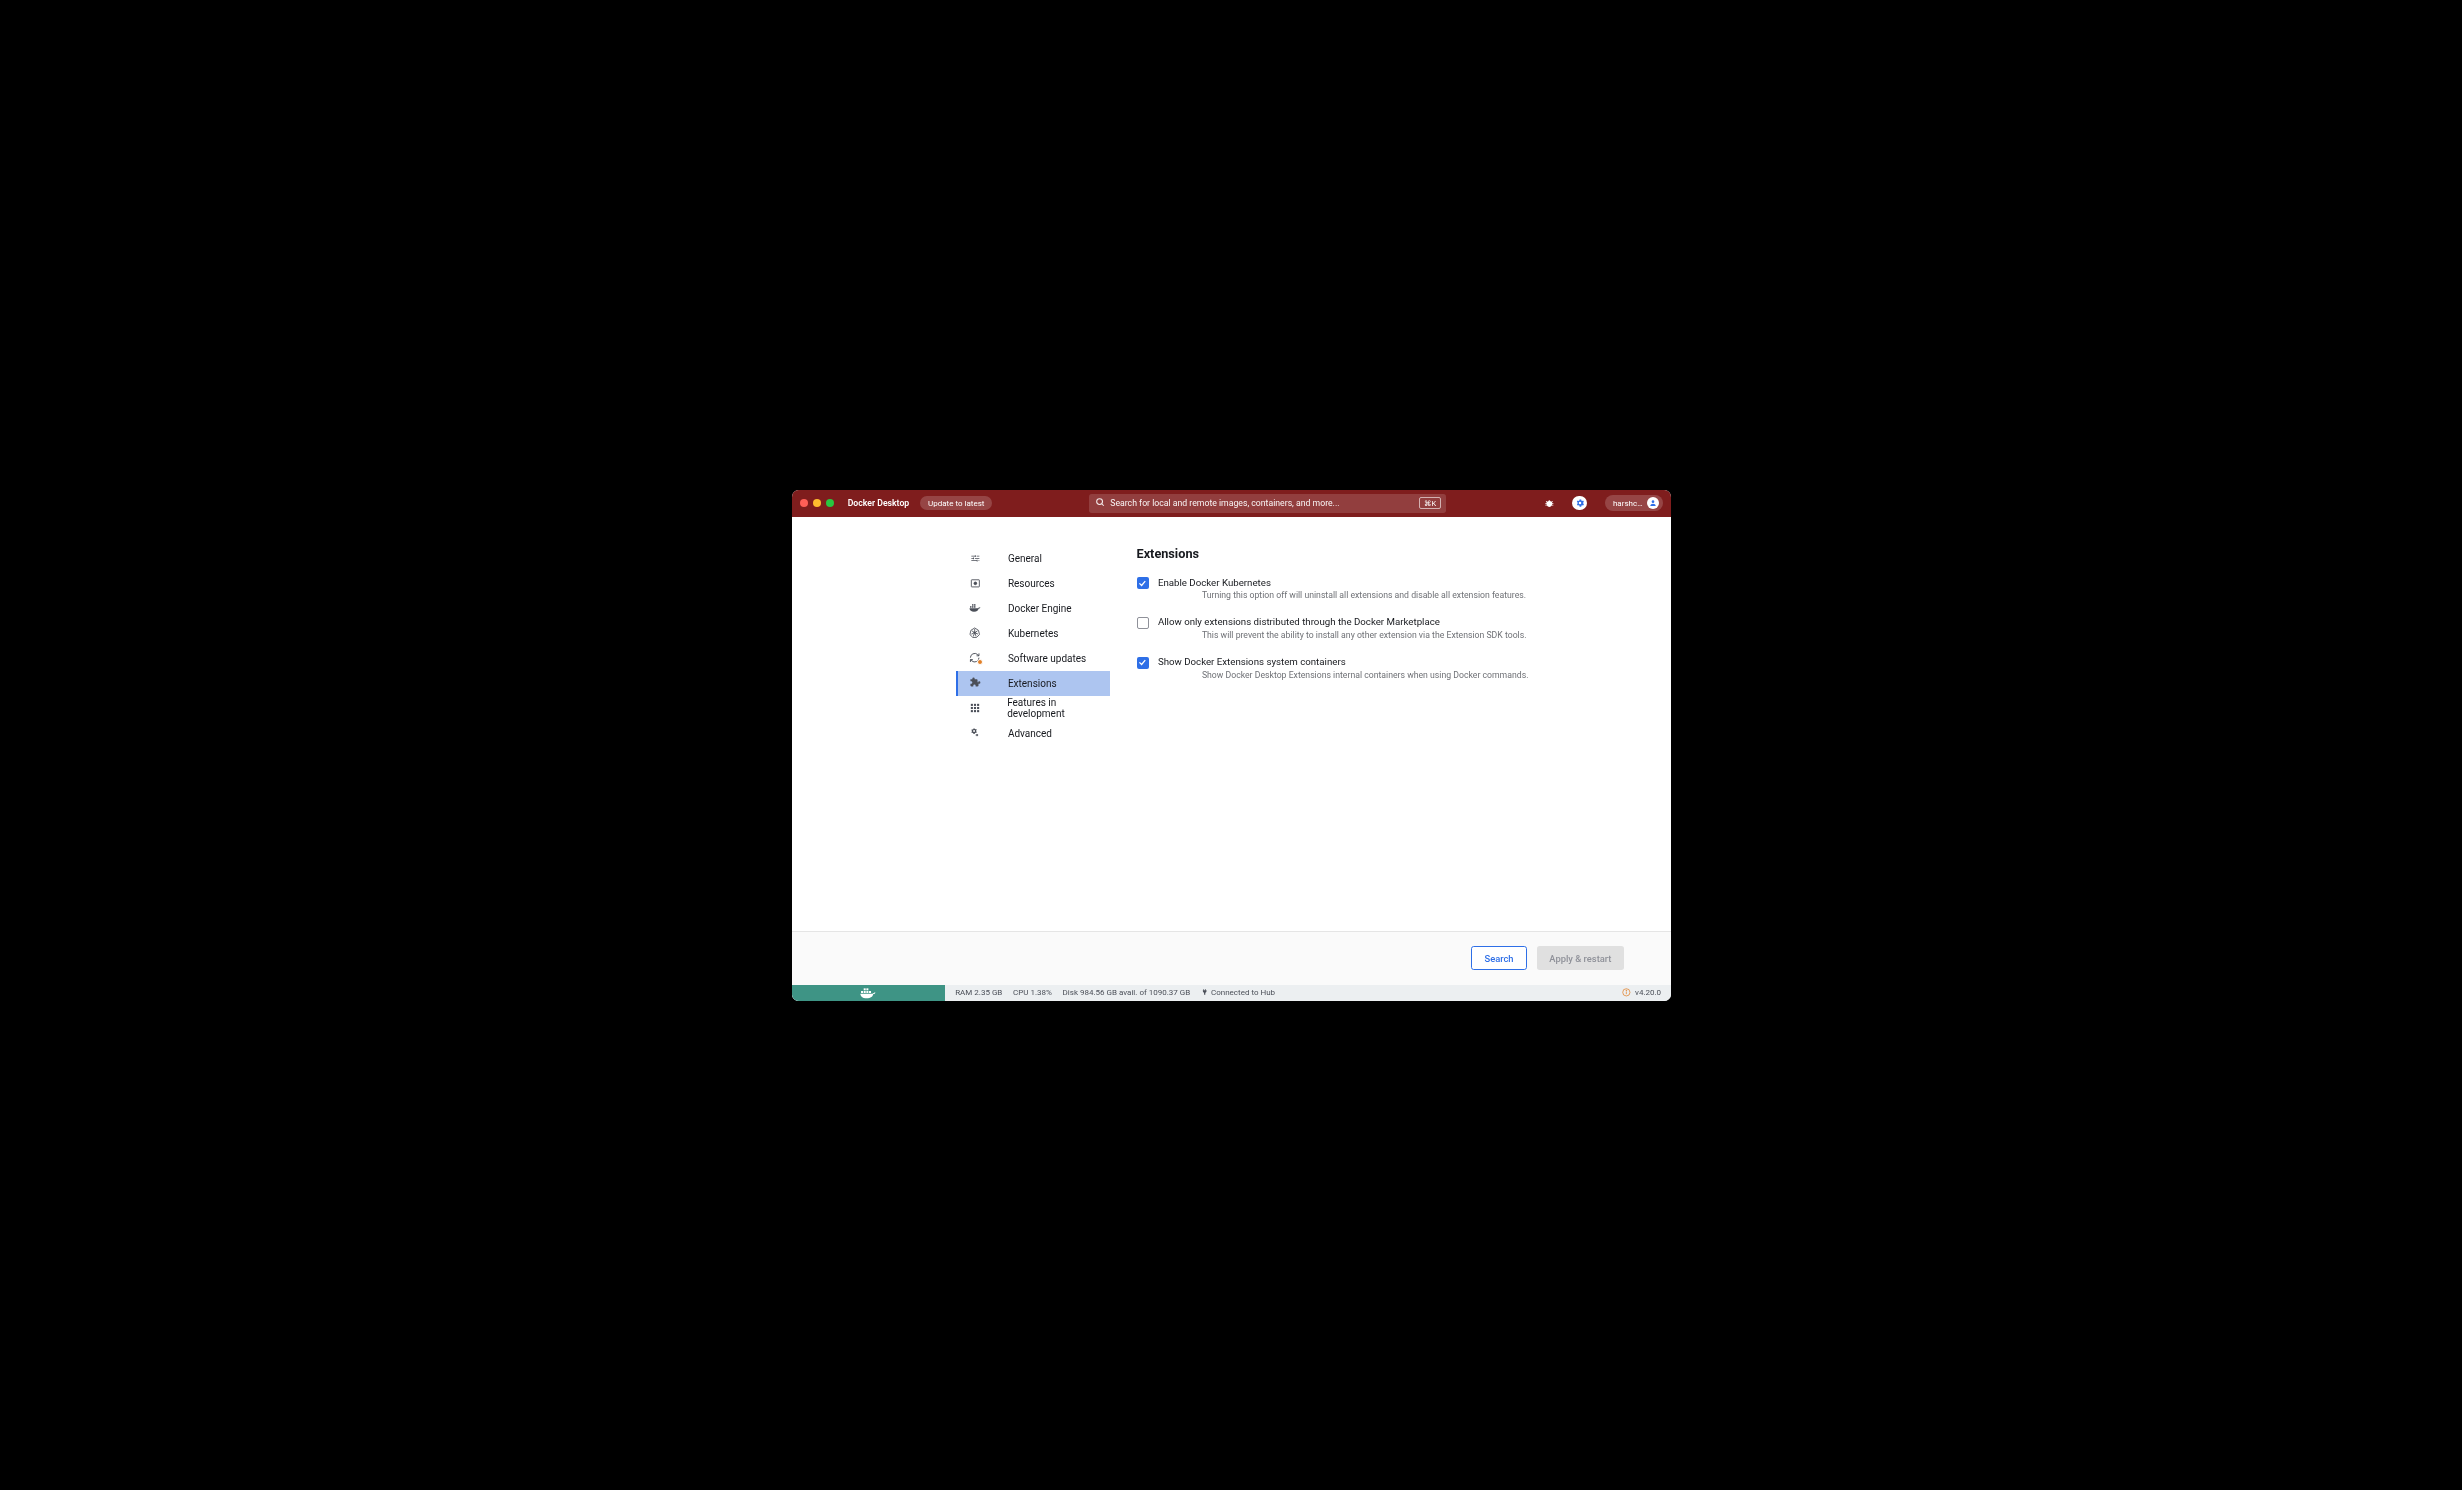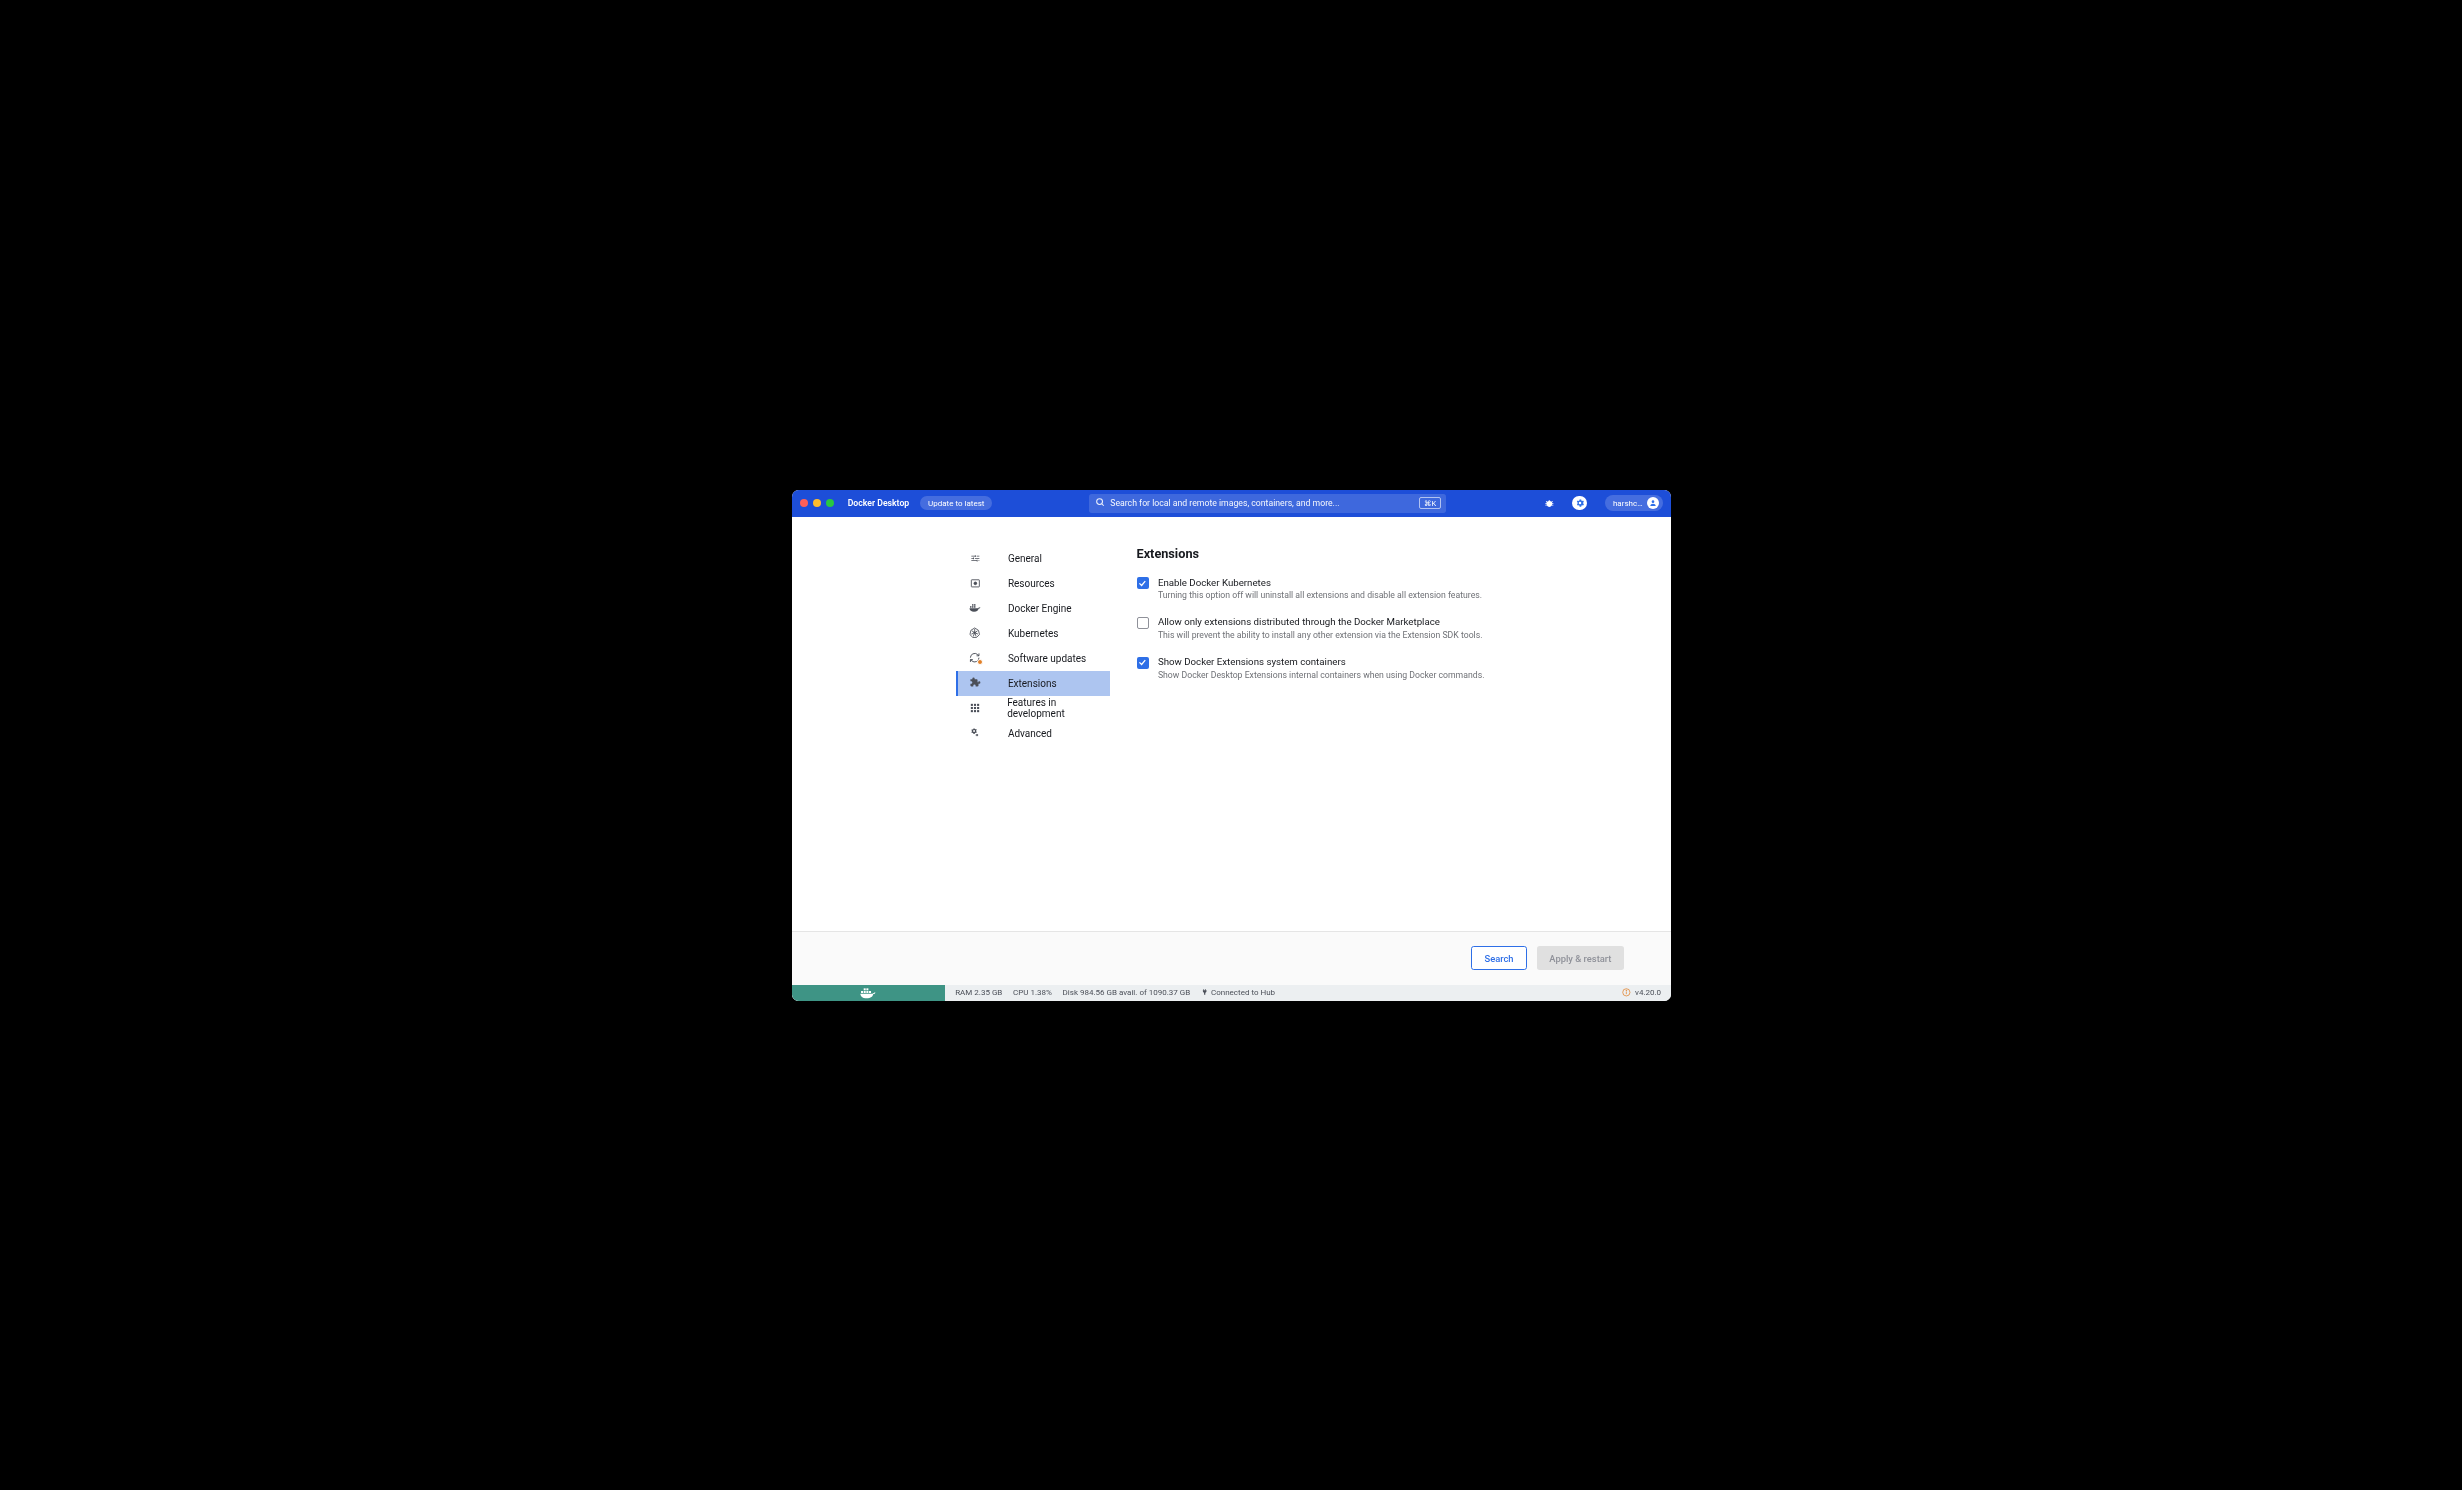--- a/index.html
+++ b/index.html
@@ -1,19 +1,19 @@
 <!DOCTYPE html>
 <html style="font-size:10.7px"><head>
 <meta charset="utf-8">
 <style>
 * { margin: 0; padding: 0; box-sizing: border-box; font-family: -apple-system, BlinkMacSystemFont, "Segoe UI", Roboto, sans-serif; }
 body { background: #000; display: flex; align-items: center; justify-content: center; min-height: 100vh; }
 .window { width: 879px; height: 511px; background: #fff; border-radius: 6.7px; overflow: hidden; display: flex; flex-direction: column; box-shadow: 0 6.7px 27px rgba(0,0,0,0.5); }
 
-.titlebar { height: 27px; background: #1d4ed8; display: flex; align-items: center; padding: 0 8px; gap: 5.4px; }
+.titlebar { height: 27px; background: #7f1d1d; display: flex; align-items: center; padding: 0 8px; gap: 5.4px; }
 .traffic-lights { display: flex; gap: 5.4px; margin-right: 8px; }
 .traffic-light { width: 8px; height: 8px; border-radius: 50%; }
 .tl-close { background: #ff5f57; }
 .tl-min { background: #febc2e; }
 .tl-max { background: #28c840; }
 .app-title { color: #fff; font-weight: 600; font-size: 8.7px; margin-right: 5.4px; }
 .update-pill { background: rgba(255,255,255,0.18); color: #fff; font-size: 8px; padding: 2.7px 8px; border-radius: 9.4px; cursor: pointer; }
 .search-container { flex: 1; display: flex; justify-content: center; }
 .search-box { width: 357px; height: 19px; background: rgba(255,255,255,0.15); border-radius: 2.7px; display: flex; align-items: center; padding: 0 5.4px; gap: 5.4px; position: relative; }
 .search-icon { color: #fff; opacity: 0.9; }
@@ -39,21 +39,21 @@
 .badge-dot { position: absolute; width: 6px; height: 6px; background: #e27f27; border-radius: 50%; border: 0.7px solid #fff; }
 
 .main { flex: 1; padding: 29px 27px 0 27px; }
 .main-title { font-size: 12.7px; font-weight: 700; color: #17191e; margin-bottom: 16px; }
 .option { display: flex; gap: 9.4px; margin-bottom: 16px; }
 .checkbox { width: 12px; height: 12px; border-radius: 2px; flex-shrink: 0; margin-top: 0.7px; cursor: pointer; display: flex; align-items: center; justify-content: center; }
 .checkbox.checked { background: #2e6fe7; }
 .checkbox.unchecked { border: 1.3px solid #8f9199; }
 .check-mark { color: #fff; }
 .option-text .label { font-size: 9.7px; color: #17191e; margin-bottom: 2.7px; }
-.option-text .desc { font-size: 8.7px; color: #6f7176; }
+.option-text .desc { font-size: 8.7px; color: #6f7176; margin-left: 44px; }
 
 .footer-actions { height: 54px; border-top: 0.7px solid #e5e5e5; background: #fafafa; display: flex; align-items: center; justify-content: flex-end; padding: 0 47px; gap: 10.7px; }
 .btn { height: 24px; padding: 0 12px; border-radius: 2.7px; font-size: 9.4px; font-weight: 500; cursor: pointer; display: flex; align-items: center; }
 .btn-cancel { border: 0.7px solid #2e6fe7; color: #2e6fe7; background: #fff; }
 .btn-apply { background: #e0e0e0; color: #8f9199; cursor: not-allowed; }
 
 .statusbar { height: 16px; background: #eceff1; display: flex; align-items: center; font-size: 8px; color: #4b4f58; }
 .status-whale { width: 153px; height: 100%; background: #3e9485; display: flex; align-items: center; justify-content: center; color: #fff; }
 .status-item { margin-left: 10.7px; }
 .status-right { margin-left: auto; display: flex; align-items: center; gap: 4px; padding-right: 9.4px; color: #e27f27; }

